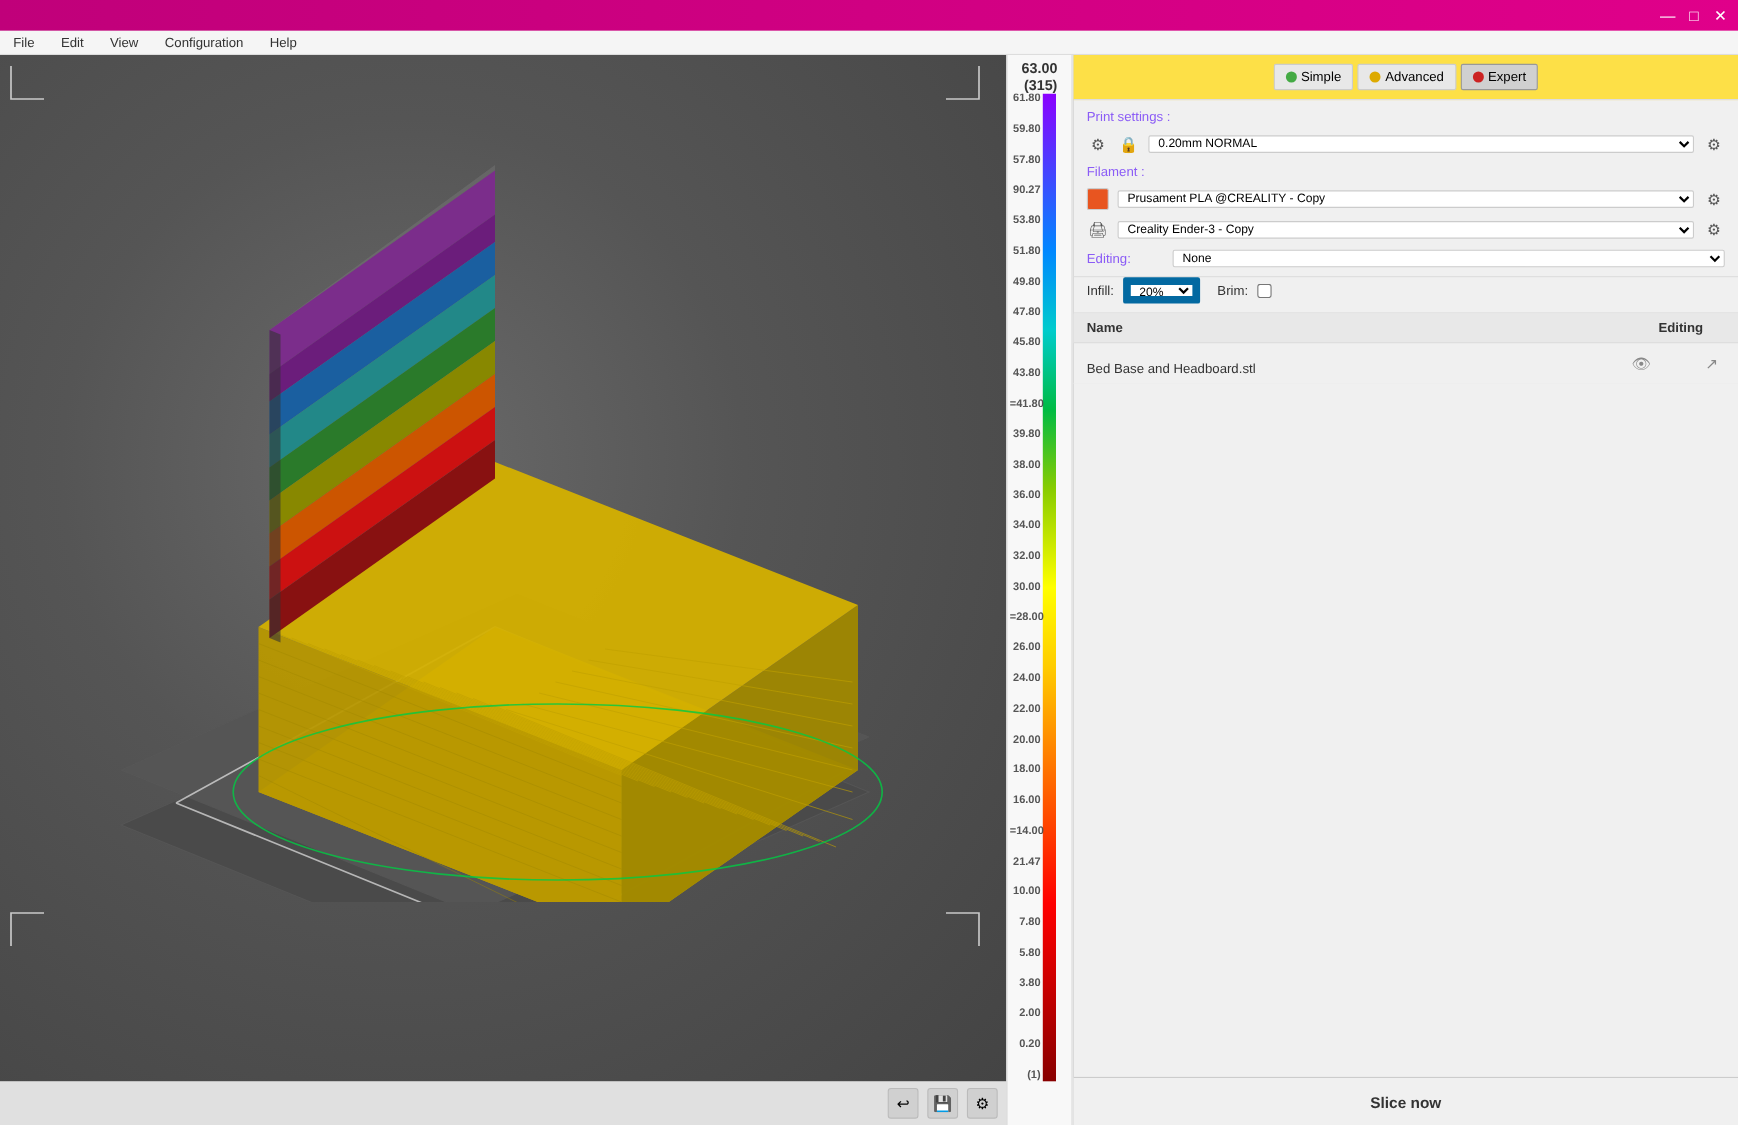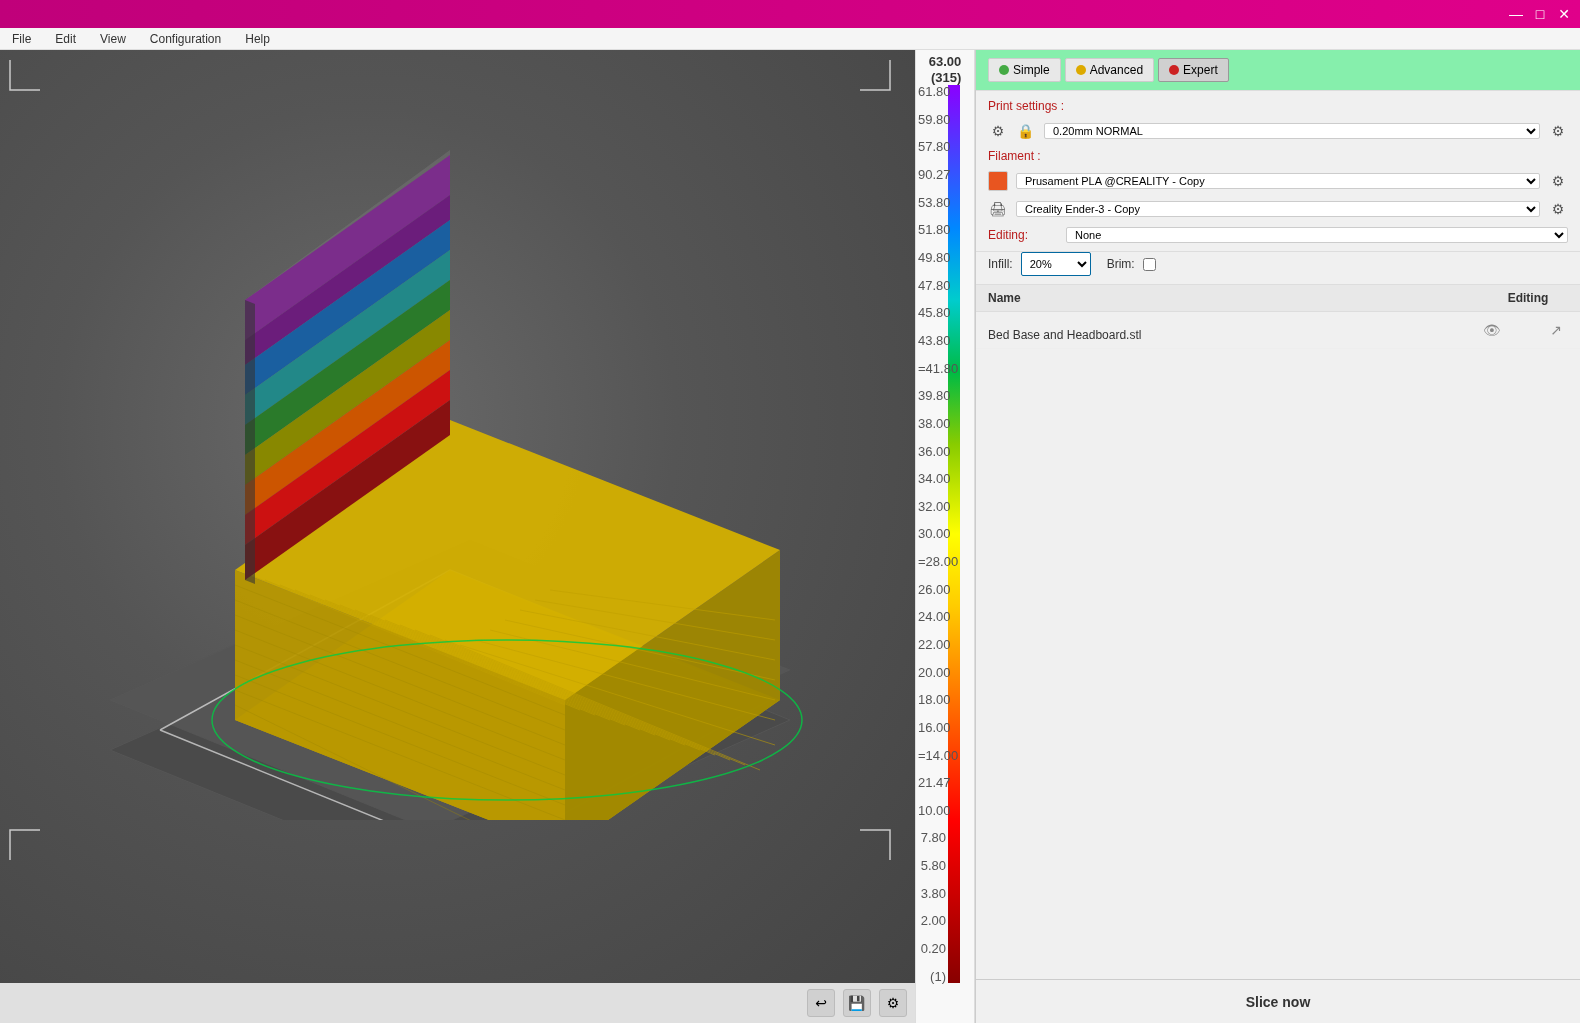--- a/index.html
+++ b/index.html
@@ -135,43 +135,44 @@
       top: 0;
       bottom: 40px;
       width: 32px;
       display: flex;
       flex-direction: column;
       justify-content: space-between;
       padding: 0 2px;
     }
 
     .layer-tick {
-      font-size: 13px;
+      font-size: 10px;
       color: #555;
       text-align: right;
       line-height: 1;
+      font-weight: bold;
     }
 
     
     .right-panel {
       flex: 1;
       background: #f0f0f0;
       border-left: 1px solid #ccc;
       display: flex;
       flex-direction: column;
     }
 
     
     .mode-selector {
       display: flex;
       align-items: center;
-      justify-content: flex-start;
+      justify-content: center;
       padding: 8px 12px;
       gap: 4px;
-      background: #86efac;
+      background: #fde047;
       border-bottom: 1px solid #ddd;
     }
 
     .mode-btn {
       display: flex;
       align-items: center;
       gap: 4px;
       padding: 4px 10px;
       border: 1px solid #ccc;
       background: #e8e8e8;
@@ -198,21 +199,21 @@
     }
 
     .setting-row {
       display: flex;
       align-items: center;
       gap: 8px;
     }
 
     .setting-label {
       font-size: 12px;
-      color: #b91c1c;
+      color: #8b5cf6;
       min-width: 70px;
     }
 
     .setting-select {
       flex: 1;
       height: 16px;
       border: 1px solid #ccc;
       background: white;
       font-size: 11px;
       padding: 0 4px;
@@ -241,21 +242,21 @@
       display: flex;
       align-items: center;
       gap: 8px;
       padding: 0 12px 8px;
       border-bottom: 1px solid #ddd;
     }
 
     .infill-label { font-size: 12px; color: #333; }
     .infill-select {
       width: 70px; height: 24px;
-      border: 1px solid #0369a1;
+      border: 7px solid #0369a1;
       background: white;
       font-size: 11px;
       padding: 0 4px;
       border-radius: 2px;
       cursor: pointer;
     }
     .brim-label { font-size: 12px; color: #333; margin-left: 8px; }
     .brim-checkbox { cursor: pointer; }
 
     

